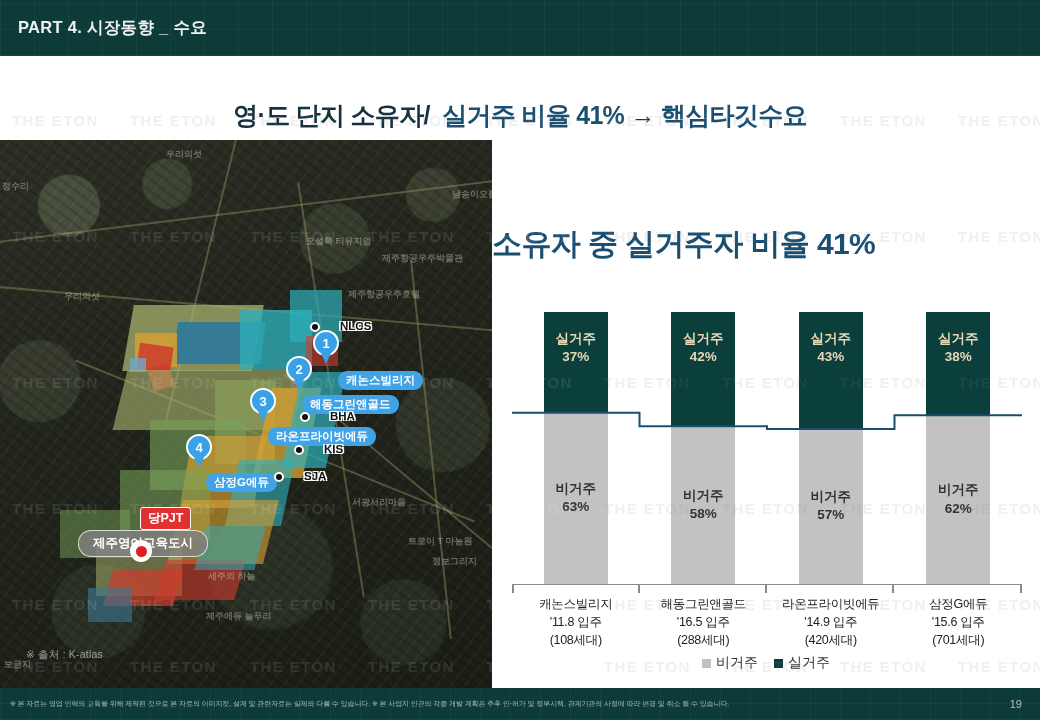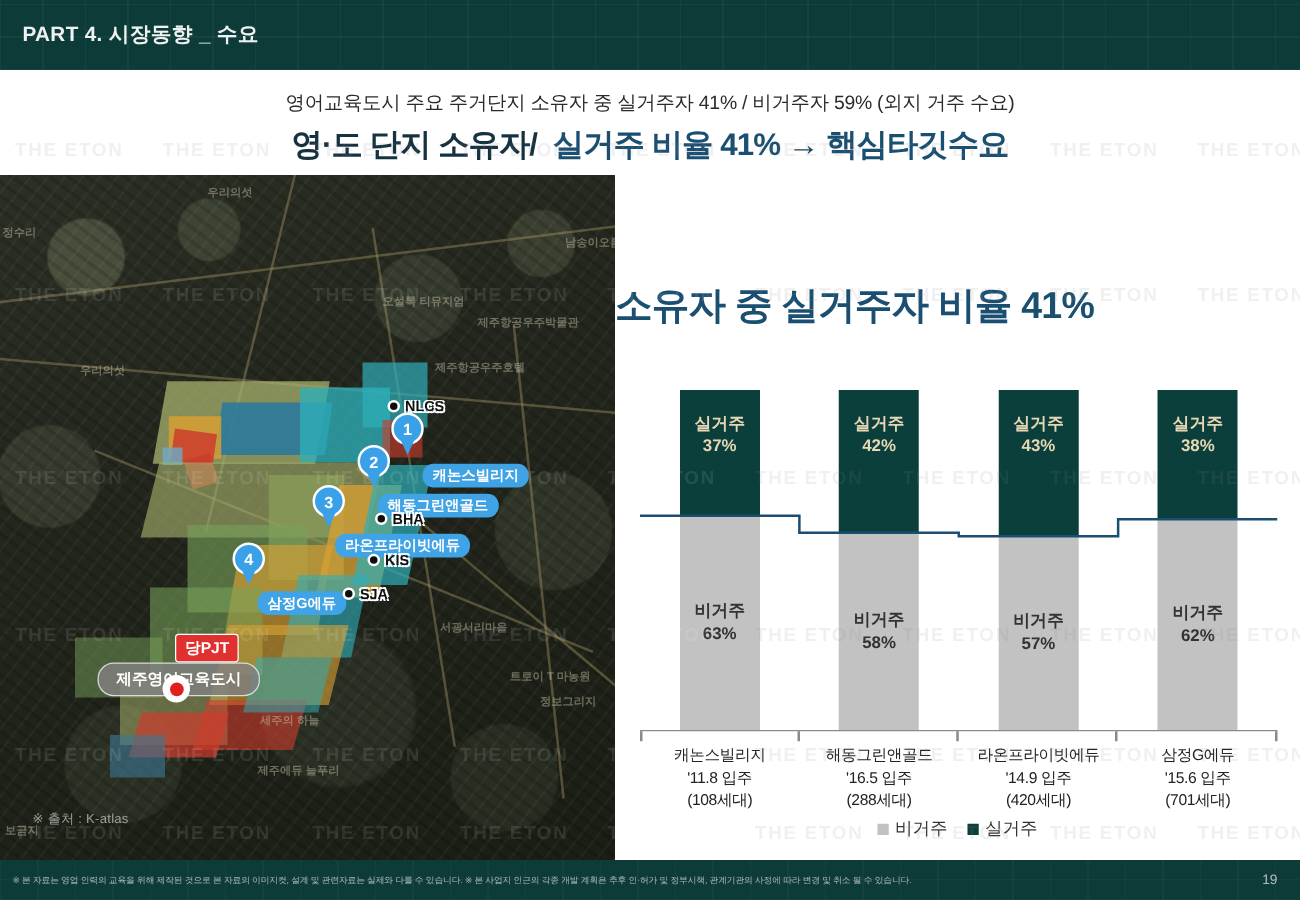--- a/index.html
+++ b/index.html
@@ -125,21 +125,21 @@
     background:#3fa3e6; color:#fff; border-radius:9px;
     padding:2px 8px; font-size:11.5px; font-weight:bold; white-space:nowrap;
   }
   .red-label{
     position:absolute; z-index:9;
     background:#e03030; color:#fff; border-radius:3px;
     padding:2px 7px; font-size:12.5px; font-weight:bold; white-space:nowrap;
     border:1px solid #fff;
   }
   .school-dot{
-    position:absolute; z-index:9; display:flex; align-items:flex-start; gap:4px;
+    position:absolute; z-index:9; display:flex; align-items:flex-end; gap:20px;
     white-space:nowrap;
   }
   .school-dot .dot{
     width:10px; height:10px; border-radius:50%;
     background:#0d0d0d; border:2px solid #fff;
   }
   .school-dot .nm{
     color:#111; font-size:11.5px; font-weight:bold;
     text-shadow:
       -1.4px -1.4px 0 #fff, 1.4px -1.4px 0 #fff,
@@ -237,21 +237,20 @@
   }
 </style>
 </head>
 <body>
 
 <div class="header-bar">
   <div class="header-title">PART 4. 시장동향 _ 수요</div>
 </div>
 
 <div class="title-zone">
-  <div class="subtitle-line">영어교육도시 주요 주거단지 소유자 중 실거주자 41% / 비거주자 59% (외지 거주 수요)</div>
   <div class="headline">
     <span class="dark">영·도 단지 소유자</span><span class="dark">/</span>&nbsp;
     <span class="blue">실거주 비율 41%</span>
     <span class="navy">→</span>
     <span class="blue">핵심타깃수요</span>
   </div>
 </div>
 
 <div class="map-panel">
   <div class="map-sat"></div>

